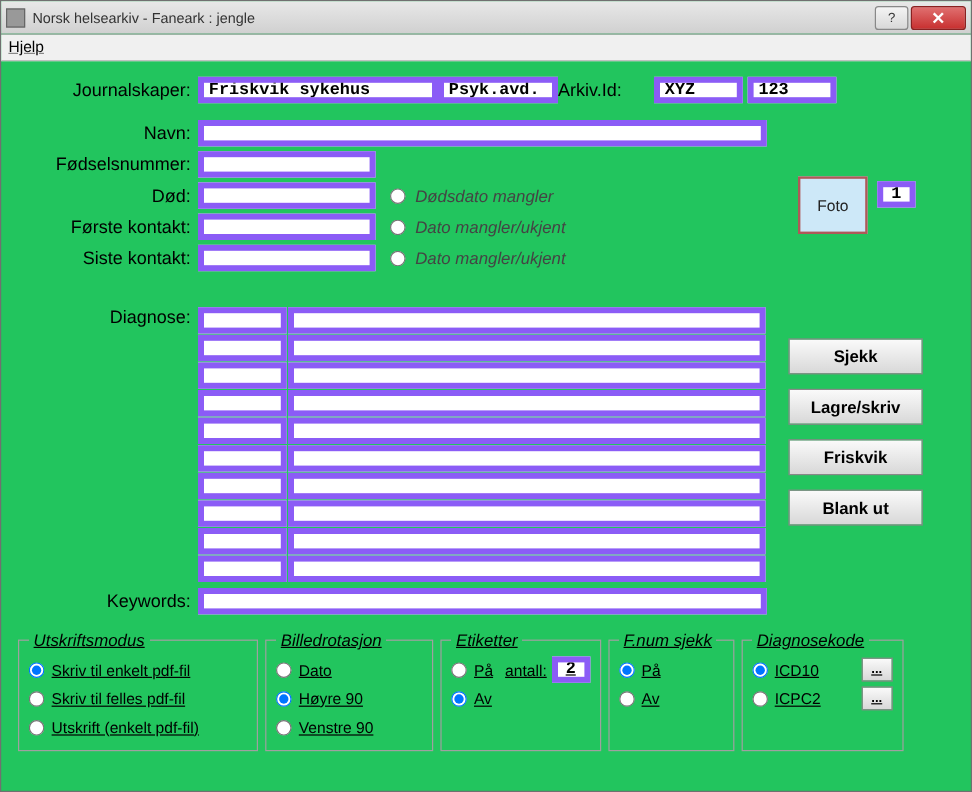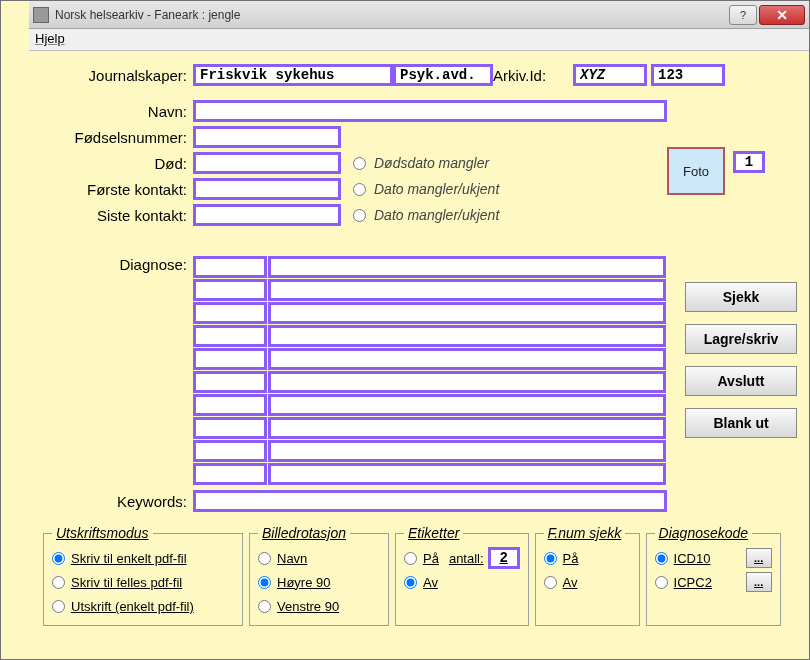--- a/index.html
+++ b/index.html
@@ -1,29 +1,29 @@
 <!DOCTYPE html>
 <html><head>
 <meta charset="utf-8">
 <style>
 * { box-sizing: border-box; margin: 0; padding: 0; font-family: "Segoe UI", Tahoma, sans-serif; font-size: 13px; }
 body { background: #d8d8d8; }
-.window { width: 810px; height: 660px; background: #fef9c3; border: 1px solid #707070; position: relative; padding-left: 28px; }
+.window { width: 810px; height: 660px; background: #22c55e; border: 1px solid #707070; position: relative; }
 .titlebar { height: 28px; background: linear-gradient(#e8e8e8,#d0d0d0); display: flex; align-items: center; padding: 0 4px; border-bottom: 1px solid #a0a0a0; }
 .titlebar .icon { width:16px; height:16px; background:#999; margin-right:6px; border:1px solid #666; }
 .titlebar .title { flex:1; color:#333; font-size:12px; }
 .titlebar .btn { height:20px; margin-left:2px; border:1px solid #888; background:linear-gradient(#f4f4f4,#d8d8d8); border-radius:3px; display:flex; align-items:center; justify-content:center; font-size:11px; color:#333; }
 .titlebar .help-btn { width:28px; }
 .titlebar .close-btn { width:46px; background:linear-gradient(#e07070,#c83030); color:#fff; border-color:#8a2020; font-weight:bold; font-size:14px; }
 .menubar { height:22px; border-bottom:1px solid #c0c0c0; padding:2px 6px; background:#f0f0f0; }
 .menubar span { text-decoration: underline; text-decoration-color:#888; cursor:default; }
 .content { padding: 12px 14px 8px 14px; }
 .row { display:flex; align-items:center; margin-bottom:2px; min-height:24px; }
 .lbl { width:150px; text-align:right; padding-right:6px; font-size:15px; }
-input[type=text] { border:3px solid #8b5cf6; padding:2px 4px; height:22px; background:#fff; font-family: "Courier New", monospace; font-size:14px; font-weight:bold; }
+input[type=text] { border:5px solid #8b5cf6; padding:2px 4px; height:22px; background:#fff; font-family: "Courier New", monospace; font-size:14px; font-weight:bold; }
 .radio-lbl { font-style: italic; color:#444; margin-left:8px; font-size:14px; }
 .hint { font-style: italic; color:#444; border:1px solid #a0a0a0; padding:2px 6px; background:#f0f0f0; font-size:14px; }
 .foto-box { width:58px; height:48px; border:2px solid #b05858; background:#cde8f8; display:flex; align-items:center; justify-content:center; font-size:14px; color:#222; }
 .side-btn { width:112px; height:30px; margin-bottom:12px; border:1px solid #888; background:linear-gradient(#fafafa,#d8d8d8); font-size:14px; font-weight:bold; cursor:pointer; }
 .diag-grid { display:flex; flex-direction:column; gap:1px; }
 .diag-row { display:flex; gap:1px; }
 .diag-code { width:74px; }
 .diag-text { width:398px; }
 fieldset { border:1px solid #a0a0a0; padding:4px 8px 6px 8px; margin-top:10px;text-decoration:underline; }
 legend { font-style:italic; font-size:14px; padding:0 4px; }
@@ -48,21 +48,21 @@
     <span>Hjelp</span>
   </div>
 
   <div class="content">
 
     <div class="row">
       <div class="lbl">Journalskaper:</div>
       <input type="text" style="width: 200px;" value="Friskvik sykehus">
       <input type="text" style="width: 100px;" value="Psyk.avd.">
       <div style="width:80px; padding-right:6px; font-size:15px;">Arkiv.Id:</div>
-      <input type="text" style="width: 74px; font-style: italic;" value="XYZ">
+      <input type="text" style="width: 74px;" value="XYZ">
       <input type="text" style="width: 74px; margin-left: 4px;" value="123">
     </div>
 
     <div style="height:10px"></div>
 
     <div style="display:flex;">
       <div style="flex:1">
         <div class="row">
           <div class="lbl">Navn:</div>
           <input type="text" style="width: 474px;" value="">
@@ -146,21 +146,21 @@
           </div>
         </div>
         <div class="row" style="margin-top:4px">
           <div class="lbl">Keywords:</div>
           <input type="text" style="width: 474px;" value="">
         </div>
       </div>
       <div style="width:130px; padding-left:18px; padding-top:26px; display:flex; flex-direction:column;">
         <button class="side-btn">Sjekk</button>
         <button class="side-btn">Lagre/skriv</button>
-        <button class="side-btn">Avslutt</button>
+        <button class="side-btn">Friskvik</button>
         <button class="side-btn">Blank ut</button>
       </div>
     </div>
 
     <div class="opts">
       <fieldset style="width:200px">
         <legend>Utskriftsmodus</legend>
         <div class="opt-row">
             <input type="radio" name="u" checked="" style="">
             <span>Skriv til enkelt pdf-fil</span>
@@ -171,21 +171,21 @@
           </div>
         <div class="opt-row">
             <input type="radio" name="u" style="">
             <span>Utskrift (enkelt pdf-fil)</span>
           </div>
       </fieldset>
       <fieldset style="width:140px">
         <legend>Billedrotasjon</legend>
         <div class="opt-row">
             <input type="radio" name="r" style="">
-            <span>Navn</span>
+            <span>Dato</span>
           </div>
         <div class="opt-row">
             <input type="radio" name="r" checked="" style="">
             <span>Høyre 90</span>
           </div>
         <div class="opt-row">
             <input type="radio" name="r" style="">
             <span>Venstre 90</span>
           </div>
       </fieldset>

